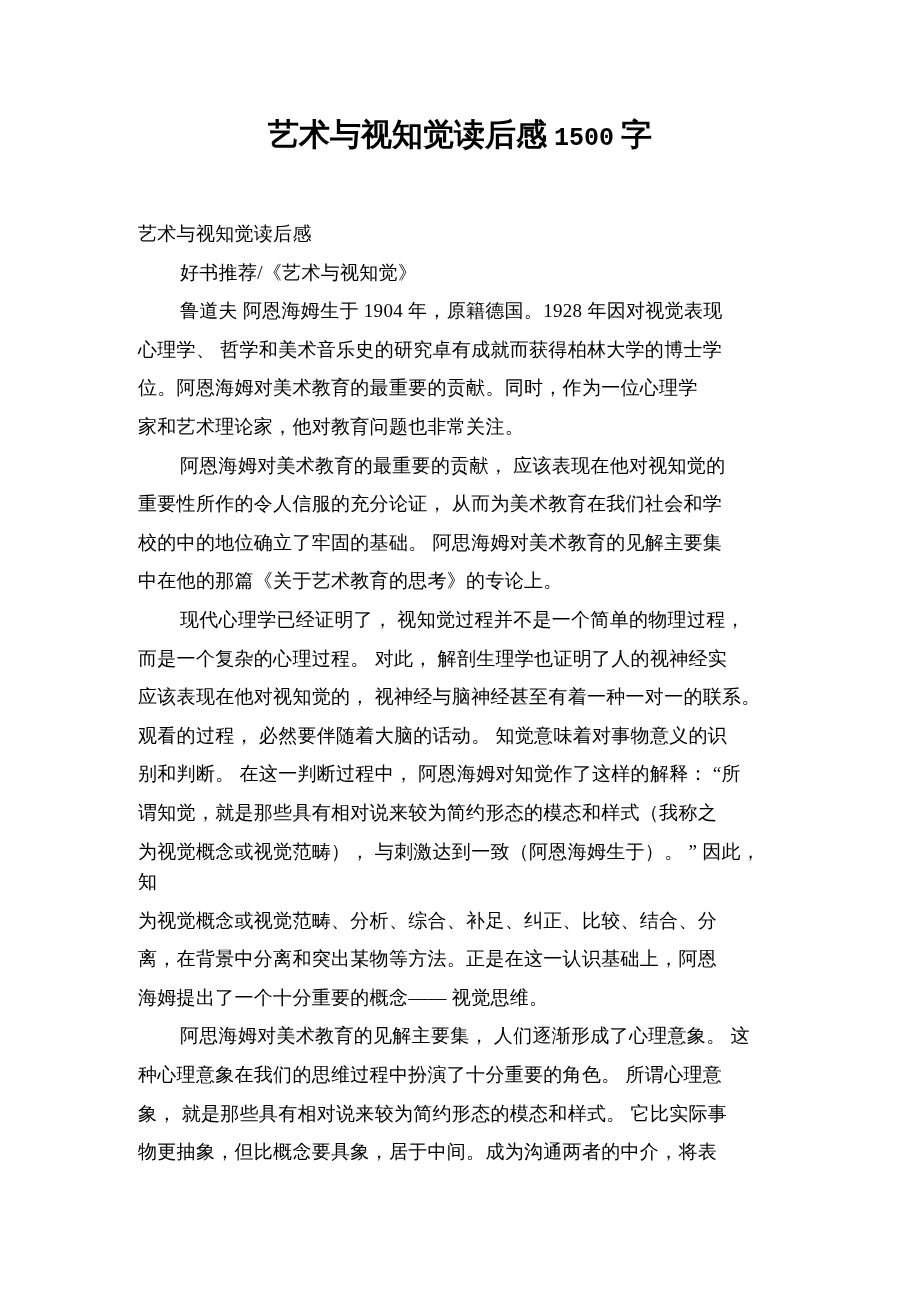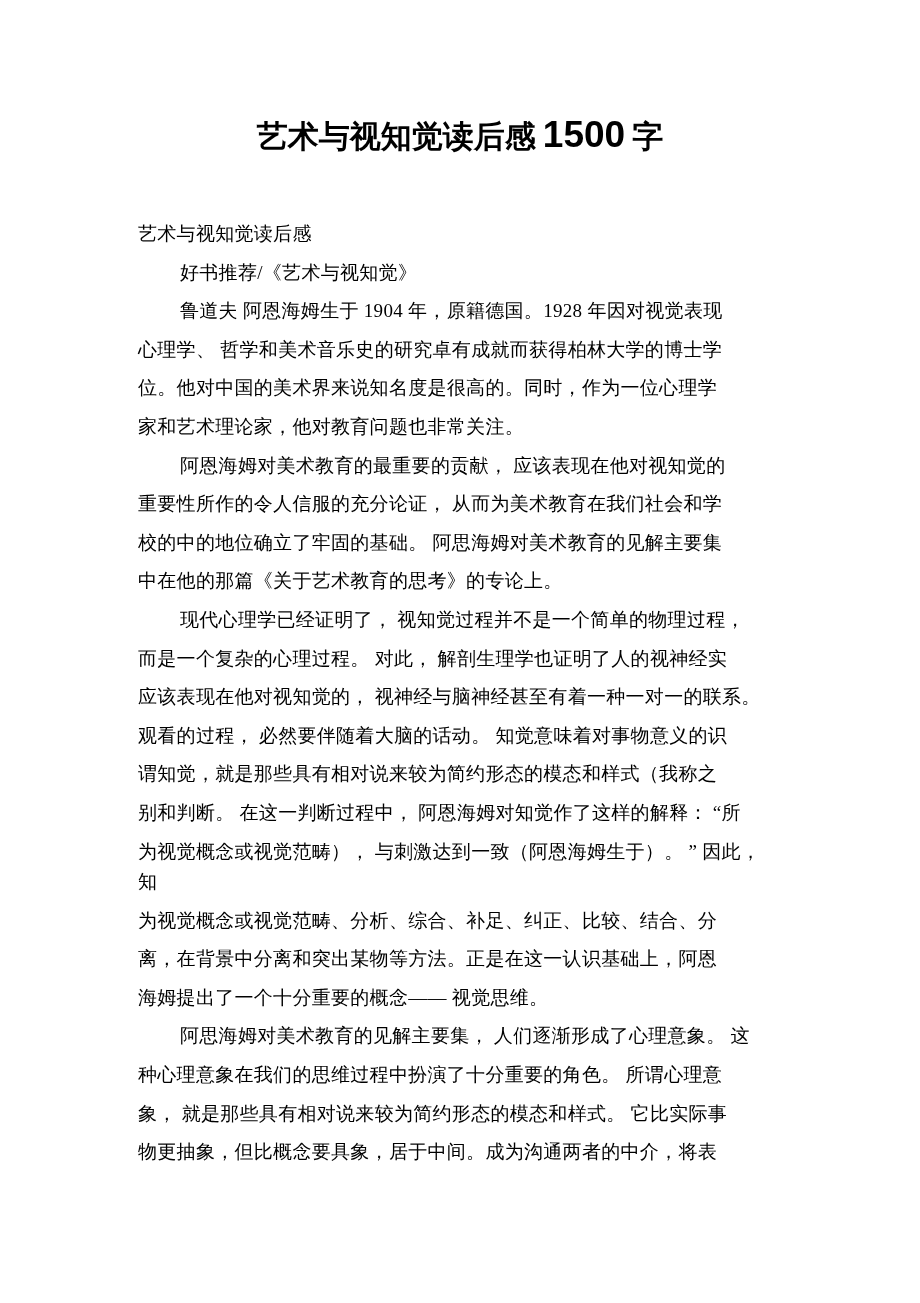--- a/index.html
+++ b/index.html
@@ -21,22 +21,22 @@
     top: 112px;
     left: 0;
     width: 100%;
     text-align: center;
     font-size: 31px;
     font-weight: bold;
     line-height: 46px;
     white-space: nowrap;
   }
   .doc-title .title-number {
-    font-family: Liberation Sans, sans-serif;
-    font-size: 37px;
+    font-family: Liberation Mono, monospace;
+    font-size: 25px;
     margin: 0 7px;
   }
   .doc-body {
     position: absolute;
     top: 215px;
     left: 138px;
     right: 60px;
   }
   .line {
     height: 38.6px;
@@ -58,32 +58,32 @@
 <div class="page">
   <div class="doc-title">
     <span>艺术与视知觉读后感</span><span class="title-number">1500</span><span>字</span>
   </div>
 
   <div class="doc-body">
       <div class="line">艺术与视知觉读后感</div>
       <div class="line indent">好书推荐/《艺术与视知觉》</div>
       <div class="line indent">鲁道夫 阿恩海姆生于 1904 年，原籍德国。1928 年因对视觉表现</div>
       <div class="line">心理学、 哲学和美术音乐史的研究卓有成就而获得柏林大学的博士学</div>
-      <div class="line">位。他对中国的美术界来说知名度是很高的。同时，作为一位心理学</div>
+      <div class="line">位。阿恩海姆对美术教育的最重要的贡献。同时，作为一位心理学</div>
       <div class="line">家和艺术理论家，他对教育问题也非常关注。</div>
       <div class="line indent">阿恩海姆对美术教育的最重要的贡献， 应该表现在他对视知觉的</div>
       <div class="line">重要性所作的令人信服的充分论证， 从而为美术教育在我们社会和学</div>
       <div class="line">校的中的地位确立了牢固的基础。 阿思海姆对美术教育的见解主要集</div>
       <div class="line">中在他的那篇《关于艺术教育的思考》的专论上。</div>
       <div class="line indent">现代心理学已经证明了， 视知觉过程并不是一个简单的物理过程，</div>
       <div class="line">而是一个复杂的心理过程。 对此， 解剖生理学也证明了人的视神经实</div>
       <div class="line">应该表现在他对视知觉的， 视神经与脑神经甚至有着一种一对一的联系。</div>
       <div class="line">观看的过程， 必然要伴随着大脑的话动。 知觉意味着对事物意义的识</div>
+      <div class="line">别和判断。 在这一判断过程中， 阿恩海姆对知觉作了这样的解释： “所</div>
       <div class="line">谓知觉，就是那些具有相对说来较为简约形态的模态和样式（我称之</div>
-      <div class="line">别和判断。 在这一判断过程中， 阿恩海姆对知觉作了这样的解释： “所</div>
       <div class="line">为视觉概念或视觉范畴）， 与刺激达到一致（阿恩海姆生于）。 ” 因此，</div>
       <div class="line tight">知</div>
       <div class="line">为视觉概念或视觉范畴、分析、综合、补足、纠正、比较、结合、分</div>
       <div class="line">离，在背景中分离和突出某物等方法。正是在这一认识基础上，阿恩</div>
       <div class="line">海姆提出了一个十分重要的概念—— 视觉思维。</div>
       <div class="line indent">阿思海姆对美术教育的见解主要集， 人们逐渐形成了心理意象。 这</div>
       <div class="line">种心理意象在我们的思维过程中扮演了十分重要的角色。 所谓心理意</div>
       <div class="line">象， 就是那些具有相对说来较为简约形态的模态和样式。 它比实际事</div>
       <div class="line">物更抽象，但比概念要具象，居于中间。成为沟通两者的中介，将表</div>
     </div>

